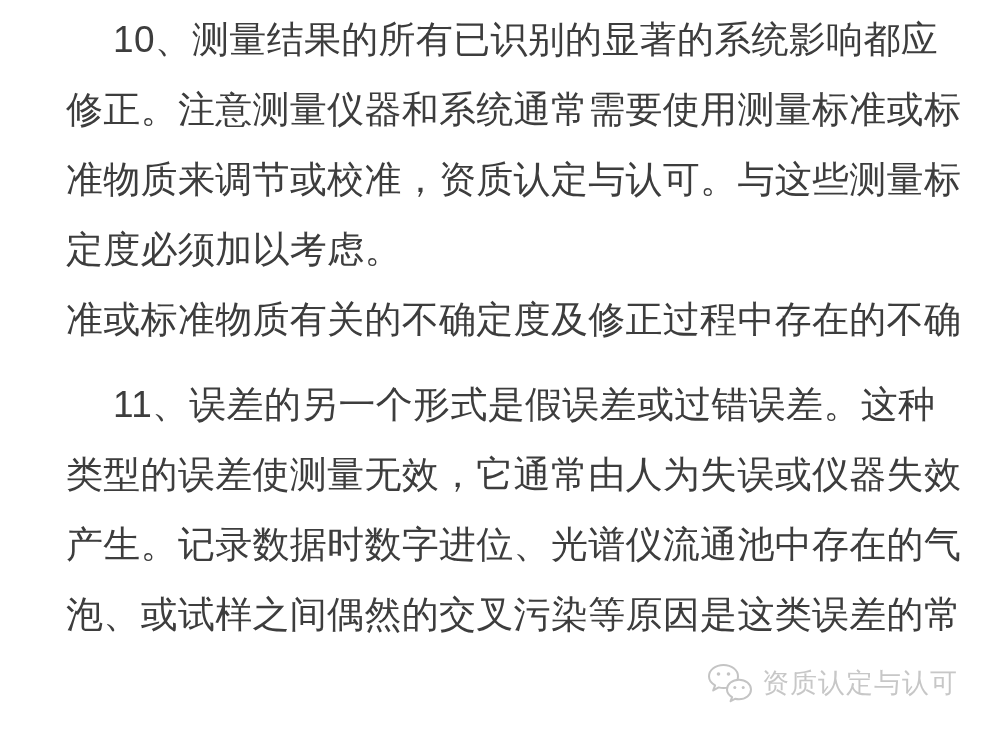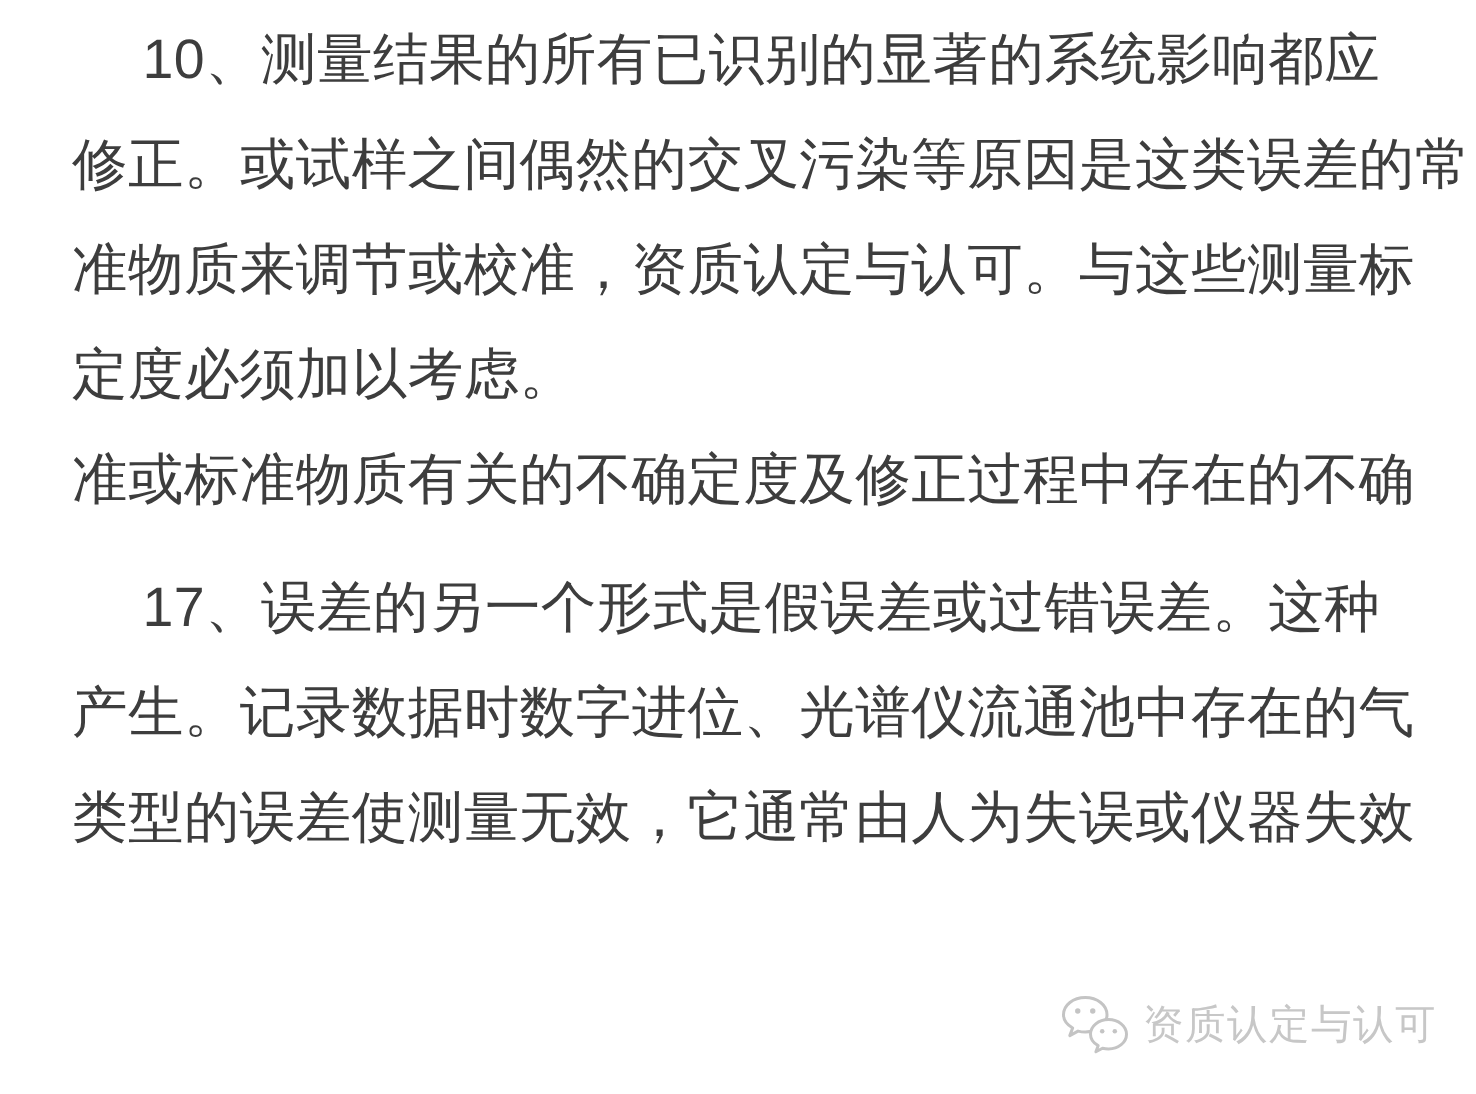--- a/index.html
+++ b/index.html
@@ -18,20 +18,21 @@
     width: 984px;
     height: 729px;
     background: #ffffff;
   }
   .doc {
     padding: 5px 36px 0 48px;
     font-size: 37px;
     line-height: 70px;
     color: #3d3d3d;
     letter-spacing: 0.3px;
+    margin-left: 18px;
   }
   .para {
     margin: 0 0 15px 0;
   }
   .line {
     display: block;
     white-space: nowrap;
   }
   .line.indent {
     text-indent: 47px;
@@ -59,30 +60,31 @@
   }
 </style>
 </head>
 <body>
 
 <div class="page">
   <div class="doc">
 
     <p class="para">
       <span class="line indent">10、测量结果的所有已识别的显著的系统影响都应</span>
-      <span class="line">修正。或试样之间偶然的交叉污染等原因是这类误差的常</span>
+      <span class="line">修正。注意测量仪器和系统通常需要使用测量标准或标</span>
       <span class="line">准物质来调节或校准，资质认定与认可。与这些测量标</span>
       <span class="line">定度必须加以考虑。</span>
       <span class="line">准或标准物质有关的不确定度及修正过程中存在的不确</span>
     </p>
 
     <p class="para">
-      <span class="line indent">17、误差的另一个形式是假误差或过错误差。这种</span>
+      <span class="line indent">11、误差的另一个形式是假误差或过错误差。这种</span>
+      <span class="line">类型的误差使测量无效，它通常由人为失误或仪器失效</span>
       <span class="line">产生。记录数据时数字进位、光谱仪流通池中存在的气</span>
-      <span class="line">类型的误差使测量无效，它通常由人为失误或仪器失效</span>
+      <span class="line">泡、或试样之间偶然的交叉污染等原因是这类误差的常</span>
     </p>
 
   </div>
 
   <div class="watermark">
     <span class="wm-icon">
       <svg width="46" height="42" viewBox="0 0 46 42" aria-hidden="true">
         <g fill="#ffffff" stroke="#c4c4c4" stroke-width="2" stroke-linejoin="round">
           <path d="M31 14.5 C31 21 24.5 26 16.5 26 C14.8 26 13.2 25.8 11.7 25.4 L6.2 28.4 L8.1 23.3 C4.4 21.2 2 18 2 14.5 C2 8 8.5 3 16.5 3 C24.5 3 31 8 31 14.5 Z"></path>
           <path d="M44 27.5 C44 33 38.6 37.3 32 37.3 C30.6 37.3 29.2 37.1 28 36.8 L23.6 39.2 L25.1 35.1 C22 33.4 20 30.7 20 27.5 C20 22 25.4 17.7 32 17.7 C38.6 17.7 44 22 44 27.5 Z"></path>

